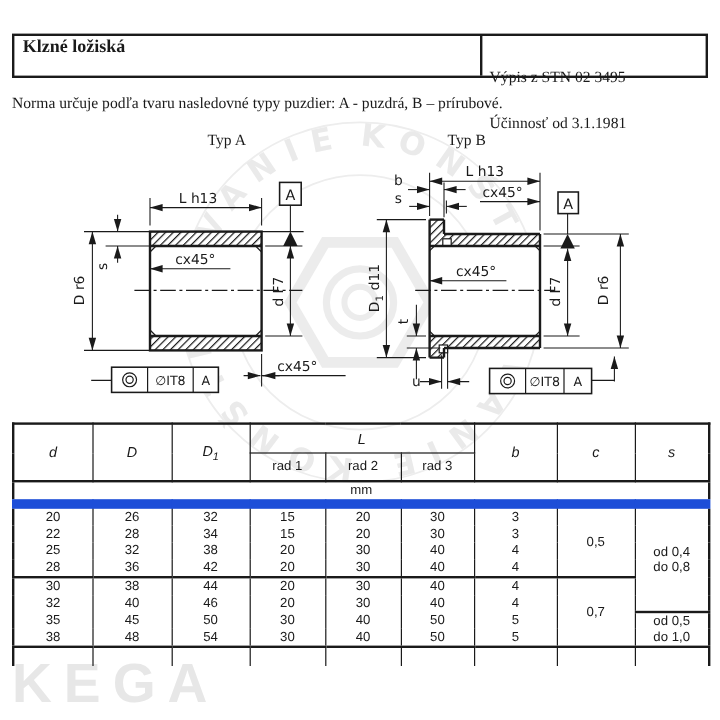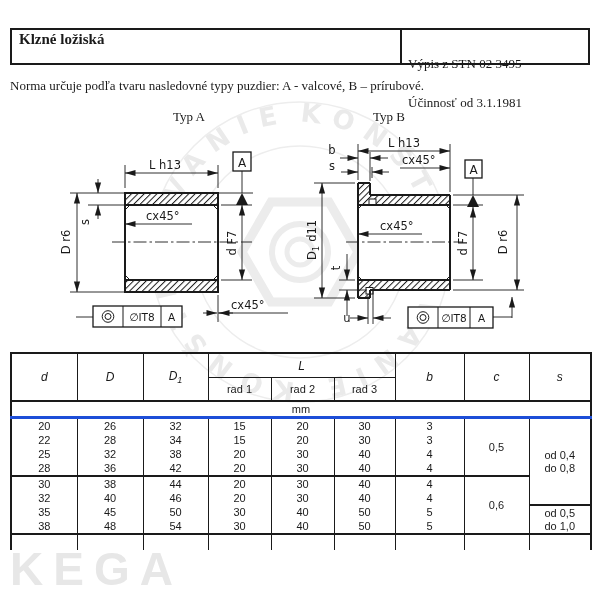--- a/index.html
+++ b/index.html
@@ -34,21 +34,21 @@
   
   .dimtable{position:absolute;left:10px;top:352px;z-index:2;border-collapse:collapse;
             table-layout:fixed;width:580px;font-family:"Liberation Sans",sans-serif;
             font-size:11px;color:#1a1a1a;border:2px solid #1a1a1a;border-bottom:none;}
   .dimtable th,.dimtable td{border:1px solid #1a1a1a;padding:0;text-align:center;
             vertical-align:middle;font-weight:normal;background:transparent;}
   .dimtable thead th{height:23px;}
   .dimtable .h2 th{height:22px;}
   .it{font-style:italic;font-size:12px;}
   .it sub{font-size:9px;}
-  .mmrow td{height:14px;border-top:2px solid #1a1a1a;border-bottom:3px solid #1d4ed8;}
+  .mmrow td{height:14px;border-top:2px solid #1a1a1a;border-bottom:8px solid #1d4ed8;}
   .dimtable tbody td{height:14px;border-top:none;border-bottom:none;}
   .dimtable td.gt{border-top:2px solid #1a1a1a;}
   .dimtable tr.stub td{height:15px;border-top:2px solid #1a1a1a;border-bottom:none;}
   .sr{line-height:13px;border-radius:14px;}
 </style>
 </head>
 <body>
 
 <div class="page">
 
@@ -66,21 +66,21 @@
   <div class="titlebox">
     <div class="tb-left">
       <div class="t1">Klzné ložiská</div>
     </div>
     <div class="tb-right">
       <div class="tr1">Výpis z STN 02 3495</div>
       <div class="tr2">Účinnosť od 3.1.1981</div>
     </div>
   </div>
 
-  <div class="intro">Norma určuje podľa tvaru nasledovné typy puzdier: A - valcové, B – prírubové.</div>
+  <div class="intro">Norma určuje podľa tvaru nasledovné typy puzdier: A - puzdrá, B – prírubové.</div>
 
   <svg class="layer" width="600" height="352" style="z-index:1">
     <defs>
       <marker id="mE" markerUnits="userSpaceOnUse" markerWidth="12" markerHeight="8" refX="11" refY="4" orient="auto">
         <path d="M0.5,0.9 L11,4 L0.5,7.1 z" fill="#1a1a1a"></path>
       </marker>
       <marker id="mS" markerUnits="userSpaceOnUse" markerWidth="12" markerHeight="8" refX="11" refY="4" orient="auto-start-reverse">
         <path d="M0.5,0.9 L11,4 L0.5,7.1 z" fill="#1a1a1a"></path>
       </marker>
       <pattern id="hat" width="4.5" height="4.5" patternUnits="userSpaceOnUse" patternTransform="rotate(45)">
@@ -360,21 +360,21 @@
         <td>4</td>
       </tr>
       <tr>
         <td class="gt">30</td>
         <td class="gt">38</td>
         <td class="gt">44</td>
         <td class="gt">20</td>
         <td class="gt">30</td>
         <td class="gt">40</td>
         <td class="gt">4</td>
-        <td rowspan="4" class="gt">0,6</td>
+        <td rowspan="4" class="gt">0,7</td>
       </tr>
       <tr>
         <td>32</td>
         <td>40</td>
         <td>46</td>
         <td>20</td>
         <td>30</td>
         <td>40</td>
         <td>4</td>
       </tr>

